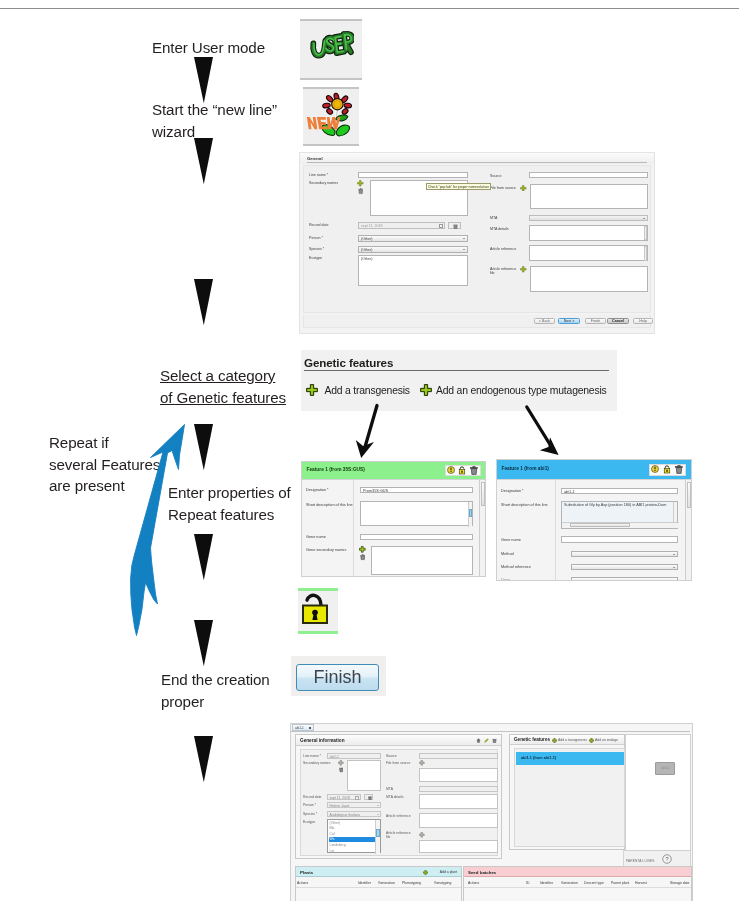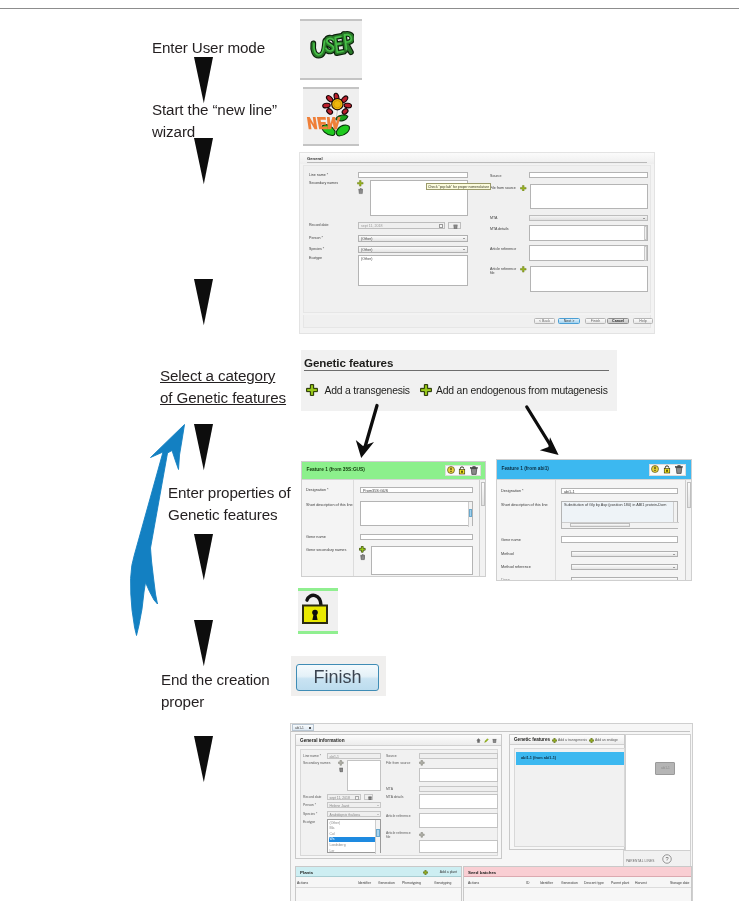--- a/index.html
+++ b/index.html
@@ -75,23 +75,26 @@
 
 <div class="page">
   <div class="hr-top"></div>
 
   <div class="step-label" style="left:152px;top:37px;">Enter User mode</div>
   <div class="step-label" style="left:152px;top:99px;">Start the “new line”
 wizard</div>
   <div class="step-label" style="left:160px;top:365px;text-decoration:underline;">Select a category
 of Genetic features</div>
   <div class="step-label" style="left:168px;top:482px;">Enter properties of
-Genetic features</div>
+Repeat features</div>
   <div class="step-label" style="left:161px;top:669px;">End the creation
 proper</div>
+  <div class="step-label" style="left:49px;top:432px;">Repeat if
+several Features
+are present</div>
 
   <svg class="tri" style="left:194px;top:57.2px;" width="19" height="47" viewBox="0 0 19 47">
       <polygon points="0,0 19,0 9.8,46.3" fill="#0d0d0d"></polygon>
     </svg>
   <svg class="tri" style="left:194px;top:137.8px;" width="19" height="47" viewBox="0 0 19 47">
       <polygon points="0,0 19,0 9.8,46.3" fill="#0d0d0d"></polygon>
     </svg>
   <svg class="tri" style="left:194px;top:279.2px;" width="19" height="47" viewBox="0 0 19 47">
       <polygon points="0,0 19,0 9.8,46.3" fill="#0d0d0d"></polygon>
     </svg>
@@ -258,21 +261,21 @@
     <div class="grule"></div>
     <svg style="position:absolute;left:5px;top:34px;" width="12" height="12" viewBox="0 0 16 16">
       <path d="M5.8 0.8h4.4v5h5v4.4h-5v5H5.8v-5h-5V5.8h5z" fill="#76a300" stroke="#1f2b00" stroke-width="1.3" stroke-linejoin="miter"></path>
       <path d="M6.9 2h2.2v5h5v2.2h-5v5H6.9v-5h-5V7h5z" fill="#9ccc20"></path>
     </svg>
     <div class="glink" style="left:23.5px;top:35px;">Add a transgenesis</div>
     <svg style="position:absolute;left:119px;top:34px;" width="12" height="12" viewBox="0 0 16 16">
       <path d="M5.8 0.8h4.4v5h5v4.4h-5v5H5.8v-5h-5V5.8h5z" fill="#76a300" stroke="#1f2b00" stroke-width="1.3" stroke-linejoin="miter"></path>
       <path d="M6.9 2h2.2v5h5v2.2h-5v5H6.9v-5h-5V7h5z" fill="#9ccc20"></path>
     </svg>
-    <div class="glink" style="left:135px;top:35px;">Add an endogenous from mutagenesis</div>
+    <div class="glink" style="left:135px;top:35px;">Add an endogenous type mutagenesis</div>
   </div>
 
   <svg style="position:absolute;left:352px;top:400px;" width="34" height="62" viewBox="0 0 34 62">
     <path d="M25.0 5.5 L13.0 47.0" stroke="#0d0d0d" stroke-width="3.3" fill="none" stroke-linecap="round"></path>
     <path d="M9.2 58.0 L3.8 40.0 L11.0 46.0 L22.0 42.0 Z" fill="#0d0d0d"></path>
   </svg>
   <svg style="position:absolute;left:520px;top:402px;" width="44" height="58" viewBox="0 0 44 58">
     <path d="M6.8 5.0 L30.0 42.5" stroke="#0d0d0d" stroke-width="3.3" fill="none" stroke-linecap="round"></path>
     <path d="M38.6 53.0 L19.8 48.2 L28.4 45.0 L30.0 35.2 Z" fill="#0d0d0d"></path>
   </svg>

